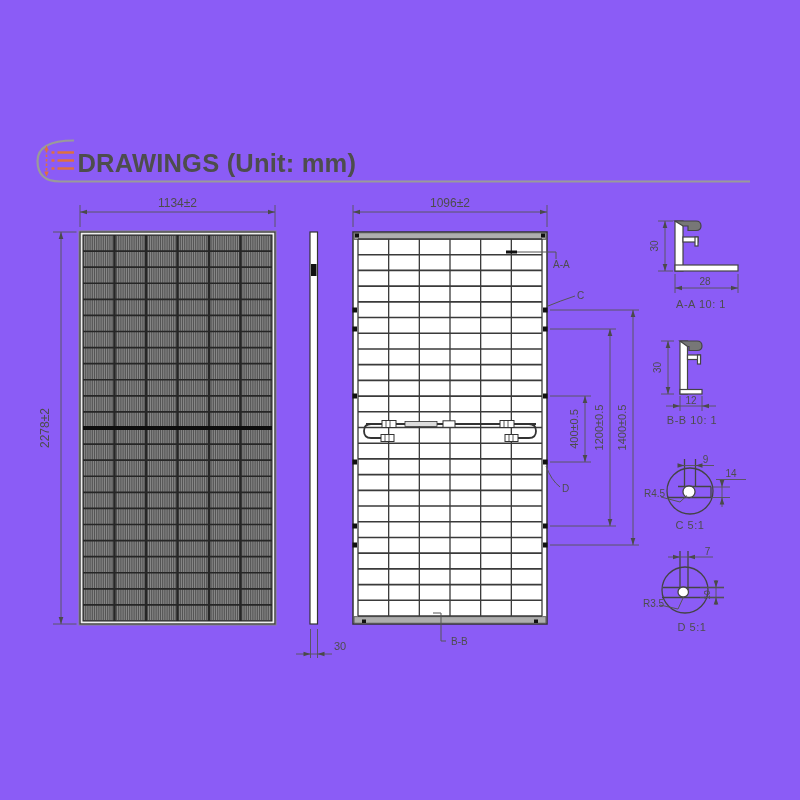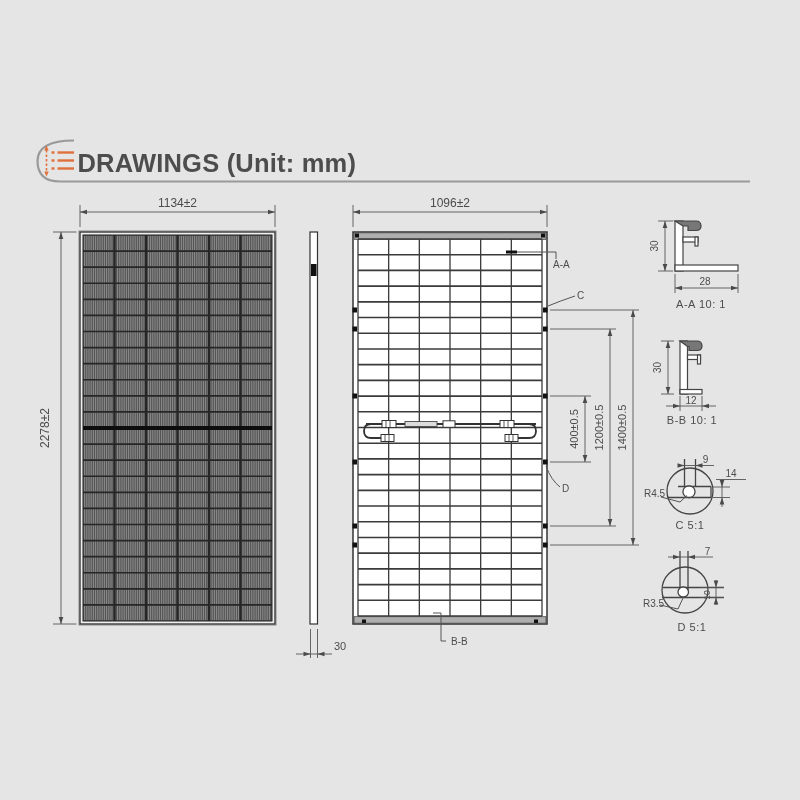--- a/index.html
+++ b/index.html
@@ -1,16 +1,16 @@
 <!DOCTYPE html>
 <html><head>
 <meta charset="utf-8">
 <style>
   html,body{margin:0;padding:0;background:#ffffff;}
-  #stage{position:relative;width:800px;height:800px;background:#e5e5e5;overflow:hidden;
+  #stage{position:relative;width:800px;height:800px;background:#8b5cf6;overflow:hidden;
          font-family:"Liberation Sans", sans-serif;}
   svg text{font-family:"Liberation Sans", sans-serif;fill:#4d4d4d;}
   .dimtxt{font-size:12px;}
   .dimtxt-sm{font-size:10px;}
   .dimtxt-xs{font-size:8.5px;}
   .dimtxt-side{font-size:11px;}
   .dettitle{font-size:11px;letter-spacing:0.5px;}
   .seclab{font-size:10px;}
   .title{font-size:25.5px;font-weight:bold;letter-spacing:0.2px;}
 </style>

